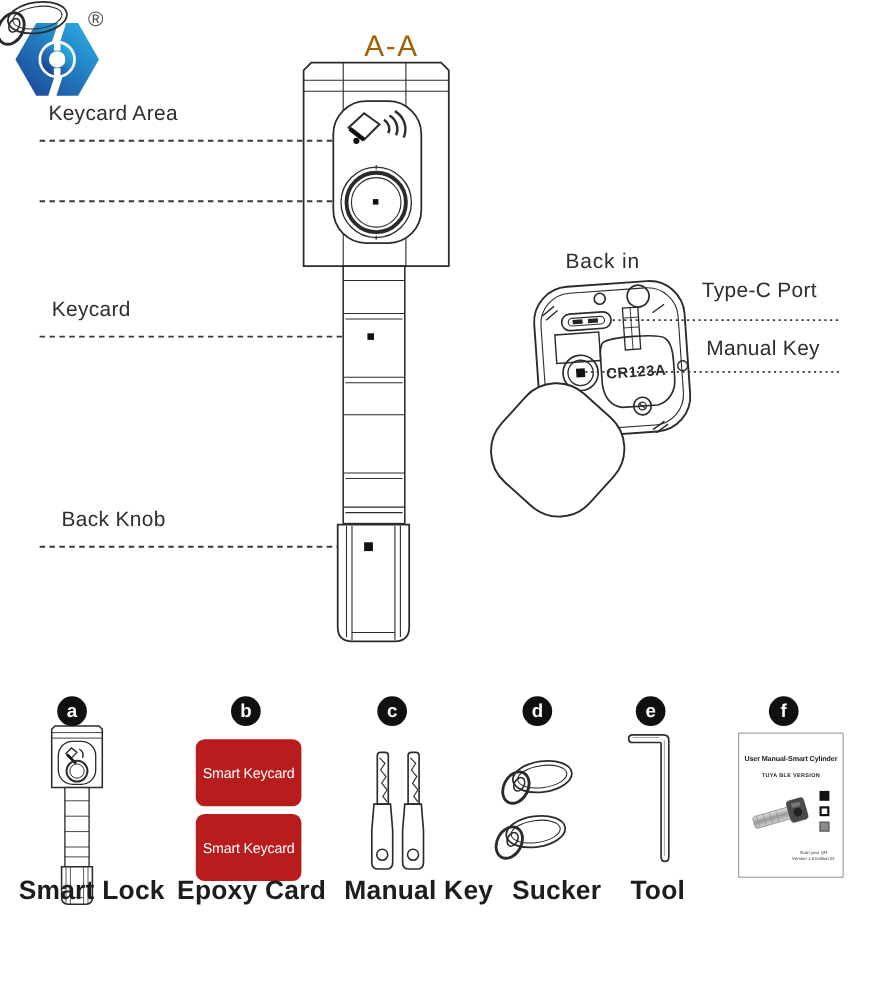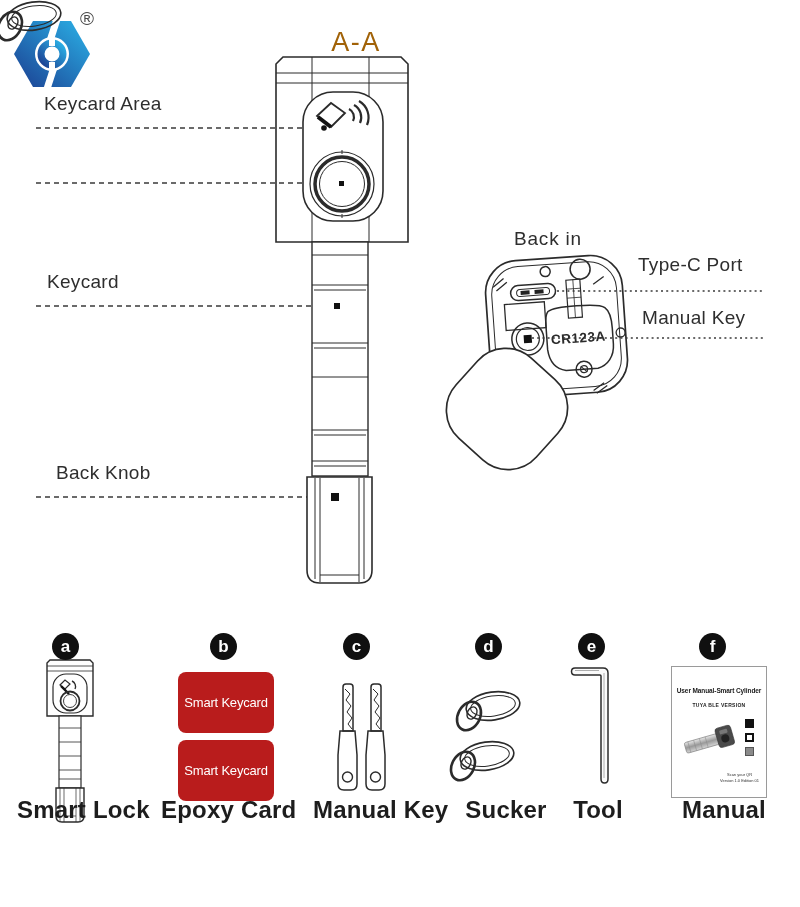--- a/index.html
+++ b/index.html
@@ -222,15 +222,14 @@
       <div>Scan your QR</div>
       <div>Version 1.0 Edition 01</div>
     </div>
   </div>
 
   <div class="cap" style="left:17px;width:130px">Smart Lock</div>
   <div class="cap" style="left:161px;width:130px">Epoxy Card</div>
   <div class="cap" style="left:313px;width:130px">Manual Key</div>
   <div class="cap" style="left:543px;width:110px">Tool</div>
   <div class="cap" style="left:446px;width:120px">Sucker</div>
-  <div class="cap" style="left:664px;width:120px">Manual</div>
 
 </div>
 
 </body></html>

